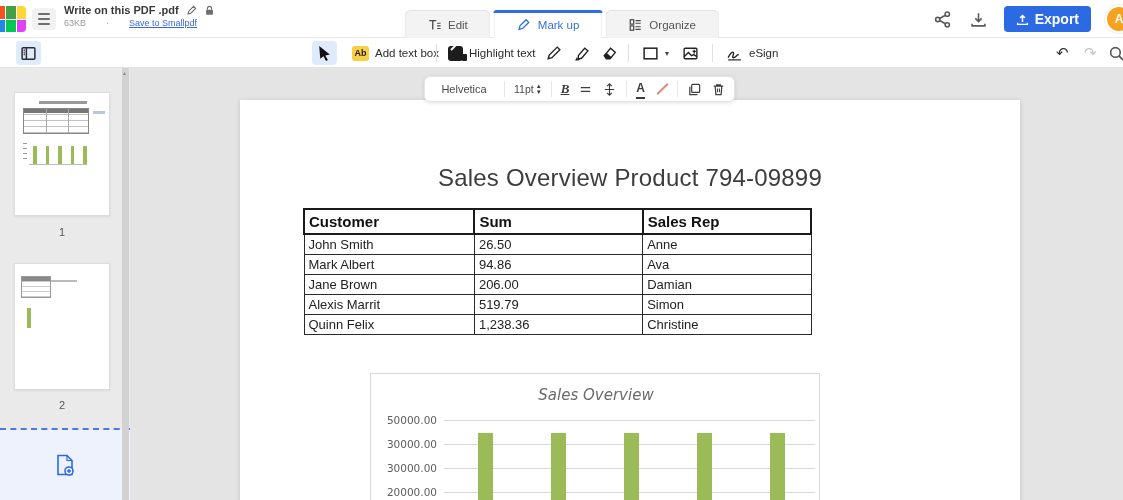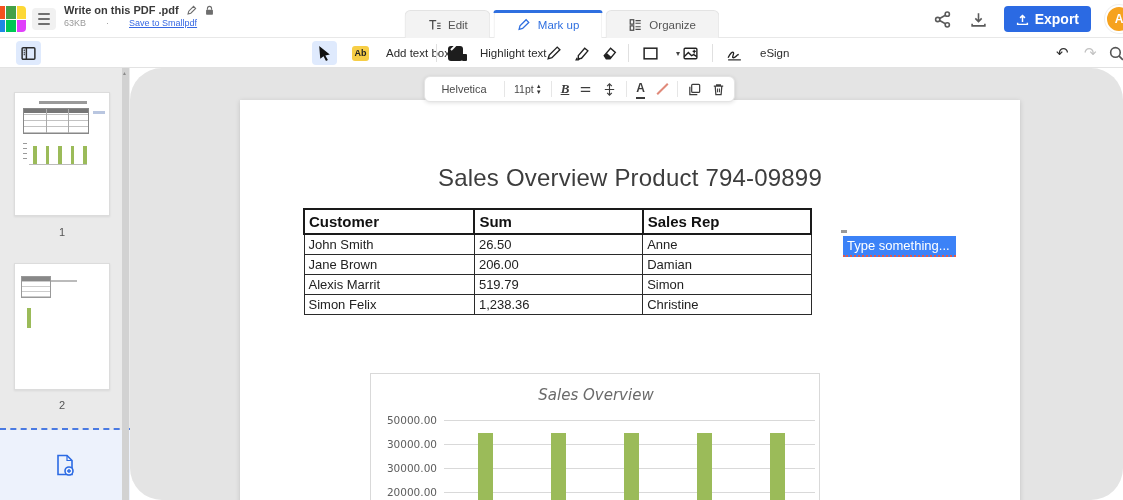--- a/index.html
+++ b/index.html
@@ -27,21 +27,21 @@
   .tab.active .t-icon { color:#2f6fe0; }
   .tab.active::before { content:""; position:absolute; left:-1px; right:-1px; top:-1px; height:3px; background:#2f6fe0; border-radius:3px 3px 0 0; }
 
   .header-right { position:absolute; right:0; top:0; height:38px; display:flex; align-items:center; gap:14px; padding-right:0; }
   .hicon-btn { width:22px; height:22px; color:#5a5a5a; cursor:pointer; display:flex; align-items:center; justify-content:center; }
   .export-btn { height:26px; padding:0 12px; background:#2b6ae3; color:#fff; border:none; border-radius:4px; font-size:14px; font-weight:bold; display:flex; align-items:center; gap:6px; cursor:pointer; font-family:"Liberation Sans",sans-serif; }
   .avatar { width:28px; height:28px; min-width:28px; border-radius:50%; background:#f6a21e; border:2px solid #fff; box-shadow:0 0 0 1px #eee; color:#fff; font-size:12px; font-weight:bold; display:flex; align-items:center; justify-content:center; margin-right:-10px; cursor:pointer; }
 
   
   .toolbar { position:absolute; left:0; top:38px; width:1123px; height:30px; background:#fff; border-bottom:1px solid #e3e3e3; z-index:25; }
-  .tool { position:absolute; top:3px; height:24px; display:flex; align-items:center; gap:17px; cursor:pointer; color:#2c2c2c; font-size:11.5px;text-align:center; }
+  .tool { position:absolute; top:3px; height:24px; display:flex; align-items:center; gap:6px; cursor:pointer; color:#2c2c2c; font-size:11.5px;text-align:center; }
   .tool .ticon { width:17px; height:17px; display:flex; align-items:center; justify-content:center; }
   .tool-sel { background:#dfeafd; border-radius:4px; padding:0 4px; }
   .tb-divider { position:absolute; top:6px; width:1px; height:18px; background:#e0e0e0; }
   .ab-chip { width:17px; height:15px; background:#f7ce46; border-radius:3px; font-size:9px; font-weight:bold; color:#222; display:flex; align-items:center; justify-content:center; }
   .hl-chip { width:15px; height:15px; background:#1d1d1d; border-radius:3px; position:relative; }
   .hl-chip::after { content:""; position:absolute; left:3px; top:3px; width:8px; height:2px; background:#fff; transform:rotate(-45deg); transform-origin:left center; }
   .hl-chip::before { content:""; position:absolute; right:-4px; bottom:0; width:5px; height:7px; background:#1d1d1d; border-radius:1px; }
   .caret { font-size:8px; color:#444; }
   .disabled { color:#c2c2c2 !important; }
 
@@ -79,21 +79,21 @@
   .t-axis { position:absolute; left:8px; top:50px; width:4px; height:20px; background:repeating-linear-gradient(#9a9a9a 0 1px, transparent 1px 5px); }
   .t2-table { position:absolute; left:6px; top:12px; width:30px; height:22px; border:1px solid #999;
     background:linear-gradient(#888 0 4px, transparent 4px), repeating-linear-gradient(transparent 0 4px, #ccc 4px 5px); }
   .t2-tablebar { position:absolute; left:36px; top:16px; width:26px; height:2px; background:#bbb; }
   .t2-bar { position:absolute; left:12px; top:44px; width:4px; height:20px; background:#9bbb59; }
   .dash-sep { position:absolute; left:0; top:360px; width:130px; border-top:2px dashed #4a7ae2; }
   .add-zone { position:absolute; left:0; top:362px; width:130px; height:70px; background:#edf2fc; display:flex; align-items:center; justify-content:center; cursor:pointer; }
   .add-zone svg { width:20px; height:22px; color:#2b6ae3; }
 
   
-  .canvas { position:absolute; left:130px; top:68px; width:993px; height:432px; background:#e4e4e4; overflow:hidden; z-index:5;border-radius:32px; }
+  .canvas { position:absolute; left:130px; top:68px; width:993px; height:432px; background:#e4e4e4; overflow:hidden; z-index:5; }
   .page { position:absolute; left:110px; top:32px; width:780px; height:560px; background:#fff; box-shadow:0 1px 5px rgba(0,0,0,.15); }
   .doc-title { position:absolute; left:0; top:64px; width:780px; text-align:center; font-size:24px; color:#3d3d3d; letter-spacing:.2px; }
   .doc-table { position:absolute; left:63px; top:108px; width:509px; border-collapse:collapse; }
   .doc-table th { border:2px solid #1a1a1a; font-size:15px; text-align:left; padding:2px 4px; height:25px; color:#111; }
   .doc-table td { border:1.5px solid #2a2a2a; font-size:13px; padding:1px 4px; height:20px; color:#222; }
 
   .textbox { position:absolute; left:603px; top:136px; background:#3c82f7; color:#fff; font-size:13px; padding:2px 6px 2px 4px; border-bottom:2px dotted #e05a4e; cursor:text; white-space:nowrap; }
   .textbox .handle { position:absolute; left:-2px; top:-6px; width:6px; height:3px; background:#9a9a9a; }
 
   .chart { position:absolute; left:130px; top:273px; width:450px; height:210px; border:1px solid #d9d9d9; background:#fff; }
@@ -368,41 +368,42 @@
             <th style="width:169px;">Sales Rep</th>
           </tr>
         </thead>
         <tbody>
           <tr>
               <td>John Smith</td>
               <td>26.50</td>
               <td>Anne</td>
             </tr>
           <tr>
+              <td>Mark Albert</td>
+              <td>94.86</td>
+              <td>Ava</td>
+            </tr>
+          <tr>
               <td>Jane Brown</td>
               <td>206.00</td>
               <td>Damian</td>
             </tr>
           <tr>
               <td>Alexis Marrit</td>
               <td>519.79</td>
               <td>Simon</td>
             </tr>
           <tr>
-              <td>Simon Felix</td>
+              <td>Quinn Felix</td>
               <td>1,238.36</td>
               <td>Christine</td>
             </tr>
         </tbody>
       </table>
 
-      <div class="textbox">
-        <span class="handle"></span>
-        <span>Type something...</span>
-      </div>
 
       <div class="chart">
         <div class="chart-title">Sales Overview</div>
         <div class="gridrow" style="top:46px;">
             <span class="ytick">50000.00</span>
             <span class="line"></span>
           </div>
         <div class="gridrow" style="top:70px;">
             <span class="ytick">30000.00</span>
             <span class="line"></span>

